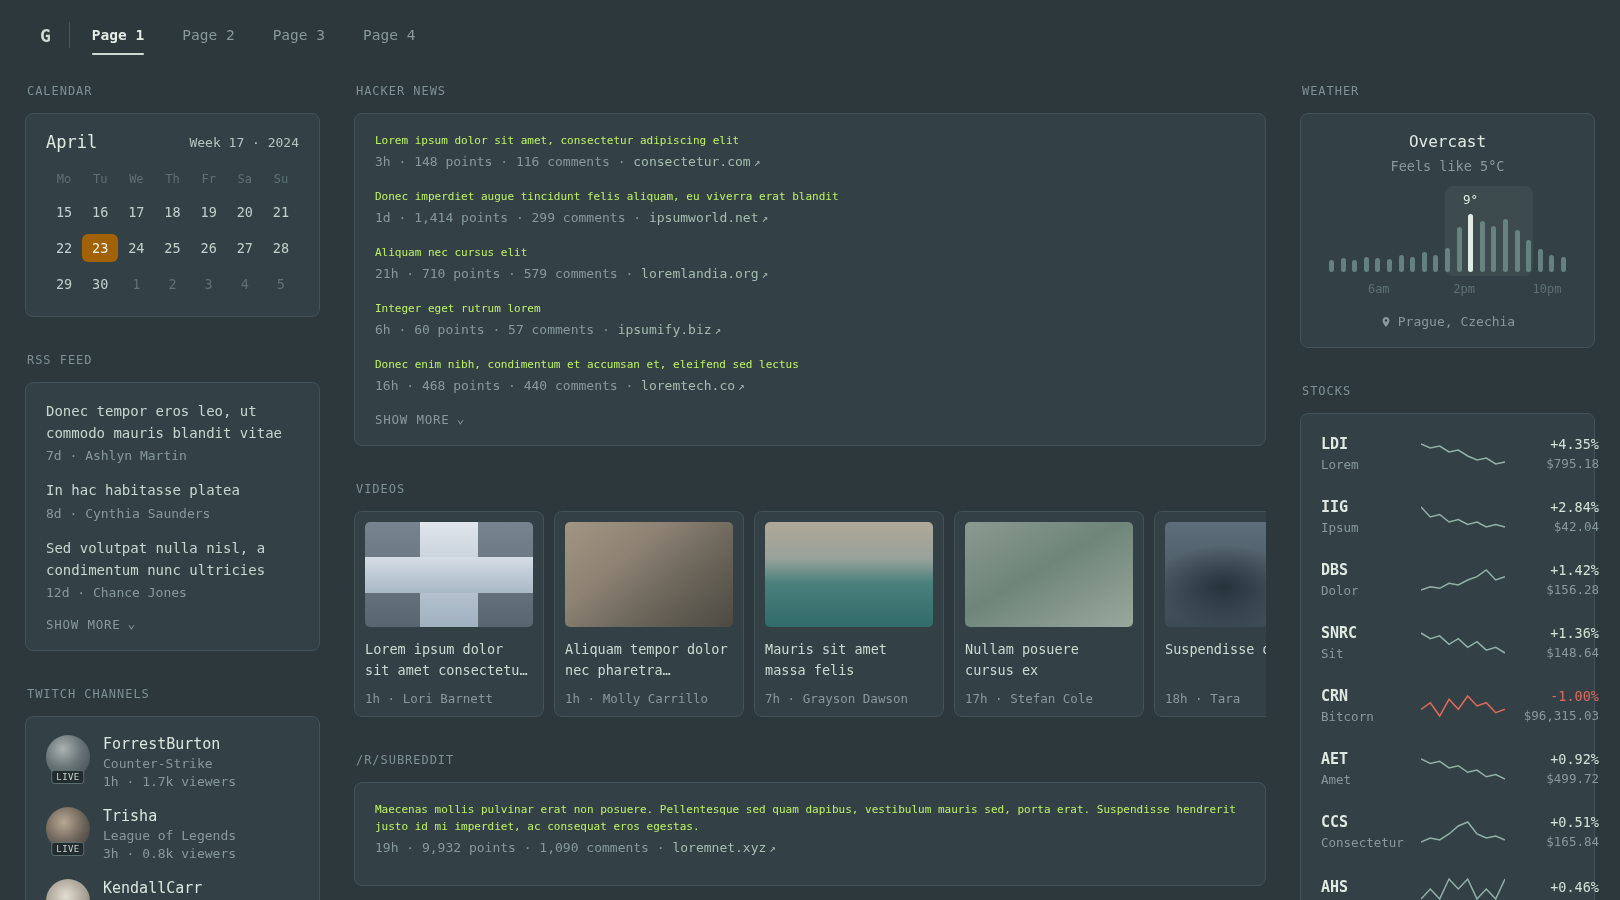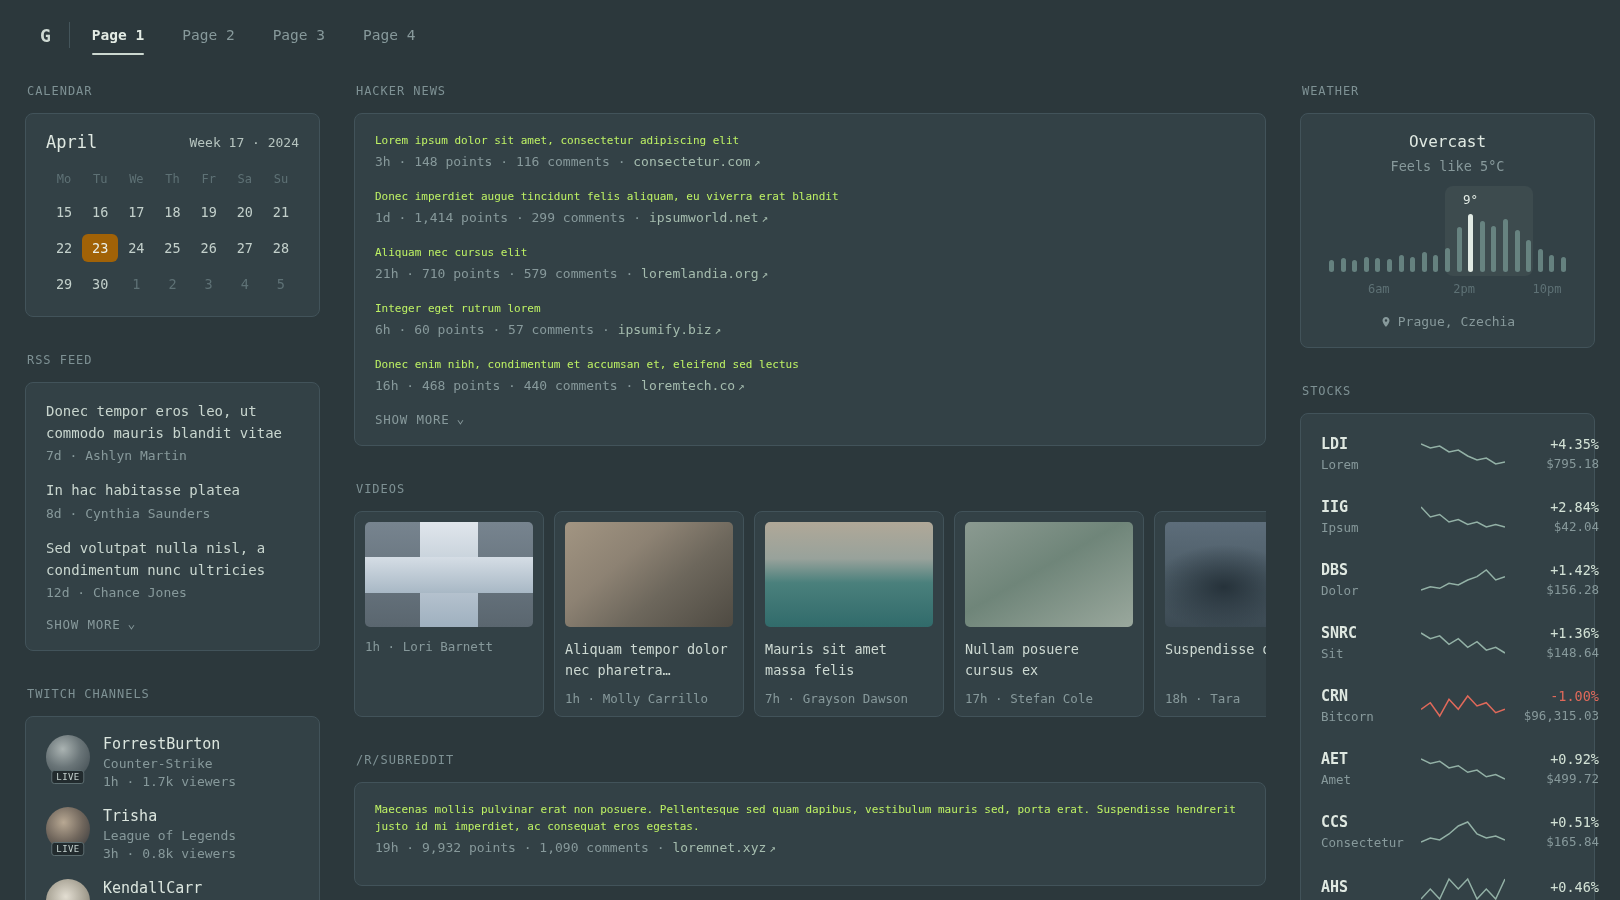--- a/index.html
+++ b/index.html
@@ -254,20 +254,21 @@
           <span class="chev">⌄</span>
         </div>
       </div>
     </div>
 
     <div class="widget">
       <div class="section-header">VIDEOS</div>
       <div class="videos-row">
         <div class="video-card">
           <div class="thumb thumb-1"></div>
+          <div class="video-title">Lorem ipsum dolor sit amet consectetu…</div>
           <div class="video-meta">1h · Lori Barnett</div>
         </div>
         <div class="video-card">
           <div class="thumb thumb-2"></div>
           <div class="video-title">Aliquam tempor dolor nec pharetra…</div>
           <div class="video-meta">1h · Molly Carrillo</div>
         </div>
         <div class="video-card">
           <div class="thumb thumb-3"></div>
           <div class="video-title">Mauris sit amet massa felis</div>

